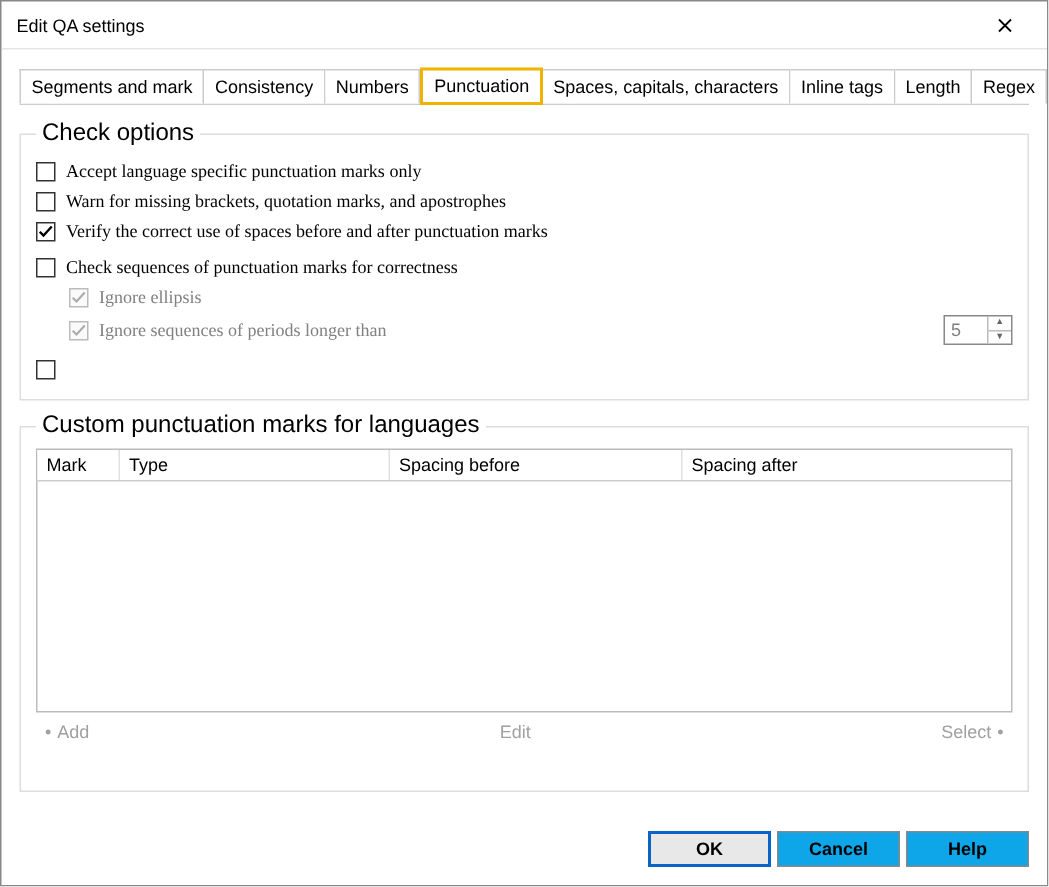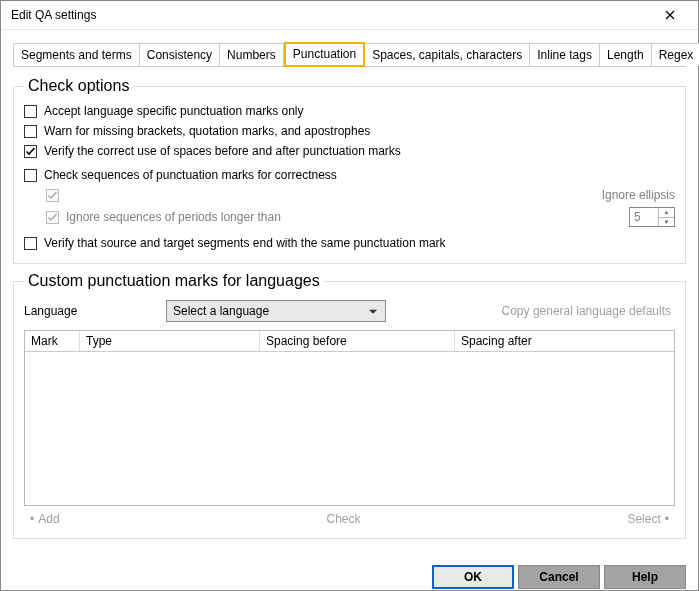--- a/index.html
+++ b/index.html
@@ -83,35 +83,35 @@
   fieldset.groupbox > legend {
     font-size: 16px;
     padding: 0 4px;
   }
   .row {
     display: flex;
     align-items: center;
     padding: 2px 0;
     min-height: 20px;
   }
-  .row.indent { padding-left: 22px; justify-content: space-between; }
+  .row.indent { padding-left: 22px; }
   .chk {
     width: 13px;
     height: 13px;
     border: 1px solid #333;
     margin-right: 7px;
     display: inline-flex;
     align-items: center;
     justify-content: center;
     background: #fff;
     flex: 0 0 13px;
   }
   .chk.disabled { border-color: #bbb; background: #fafafa; }
   .chk svg { width: 11px; height: 11px; display: block; }
-  .lbl { font-size: 12px; }
+  .lbl { font-size: 12px; font-family: Liberation Serif, serif; }
   .lbl.disabled { color: #808080; }
   .spinner {
     width: 46px;
     height: 20px;
     border: 1px solid #888;
     display: inline-flex;
     align-items: stretch;
     background: #fff;
     color: #808080;
   }
@@ -205,21 +205,21 @@
     display: flex;
     justify-content: flex-end;
     gap: 4px;
     padding: 10px 12px 12px 12px;
     font-weight: bold;
   }
   .btn {
     width: 82px;
     height: 24px;
     border: 1px solid #888;
-    background: #a3a3a3;
+    background: #0ea5e9;
     font-size: 12px;
     display: flex;
     align-items: center;
     justify-content: center;
     cursor: default;
   }
   .btn.primary { border: 2px solid #0a64c8; background: #e8e8e8; }
   .flex-spacer { flex: 1; }
   .custom-group { flex: 1; display: flex; flex-direction: column; }
 </style>
@@ -232,21 +232,21 @@
     <div class="close">
       <svg viewBox="0 0 10 10">
           <path d="M1 1 L9 9 M9 1 L1 9" stroke="#000" stroke-width="1.2" fill="none"></path>
         </svg>
     </div>
   </div>
 
   <div class="content">
 
     <div class="tabs">
-      <div class="tab">Segments and terms</div>
+      <div class="tab">Segments and mark</div>
       <div class="tab">Consistency</div>
       <div class="tab">Numbers</div>
       <div class="tab active">Punctuation</div>
       <div class="tab">Spaces, capitals, characters</div>
       <div class="tab">Inline tags</div>
       <div class="tab">Length</div>
       <div class="tab">Regex</div>
 
     </div>
 
@@ -300,48 +300,40 @@
             <input disabled="" value="5" style="">
             <span class="btns">
               <div>▲</div>
               <div>▼</div>
             </span>
           </span>
         </div>
 
         <div class="row" style="margin-top:4px">
           <span class="chk"></span>
-          <span class="lbl">Verify that source and target segments end with the same punctuation mark</span>
         </div>
       </fieldset>
 
       <fieldset class="groupbox custom-group">
         <legend>Custom punctuation marks for languages</legend>
 
-        <div class="lang-row">
-          <span class="lbl">Language</span>
-          <div class="select">
-            <span>Select a language</span>
-          </div>
-          <span class="copy-defaults">Copy general language defaults</span>
-        </div>
 
         <div class="grid">
           <div class="grid-header">
             <div class="col col-mark">Mark</div>
             <div class="col col-type">Type</div>
             <div class="col col-before">Spacing before</div>
             <div class="col col-after">Spacing after</div>
           </div>
         </div>
 
         <div class="grid-actions">
           <span class="dot">•</span>
           <span>Add</span>
-          <span class="mid">Check</span>
+          <span class="mid">Edit</span>
           <span>Select</span>
           <span class="dot">•</span>
         </div>
 
         <div class="flex-spacer"></div>
       </fieldset>
 
     </div>
   </div>
 

